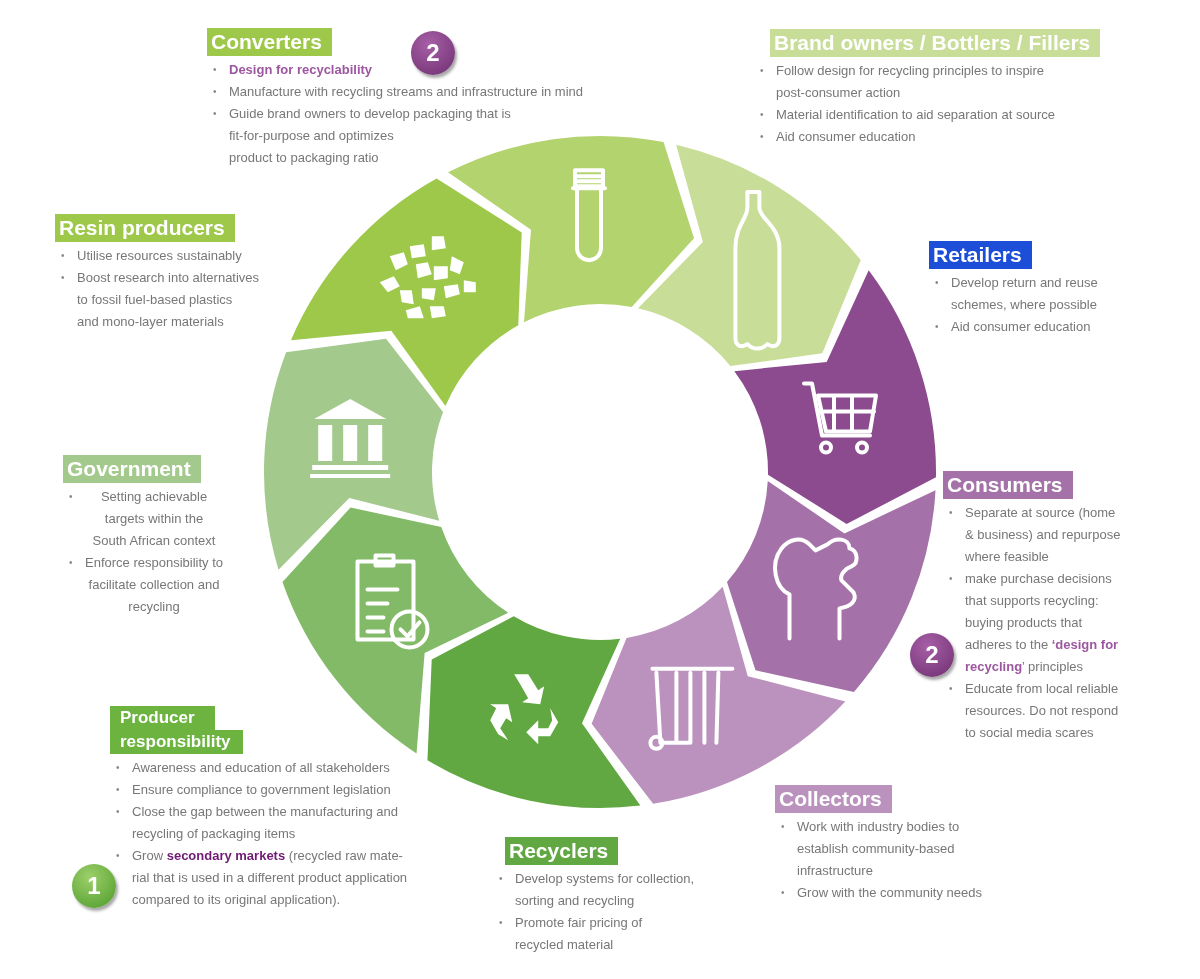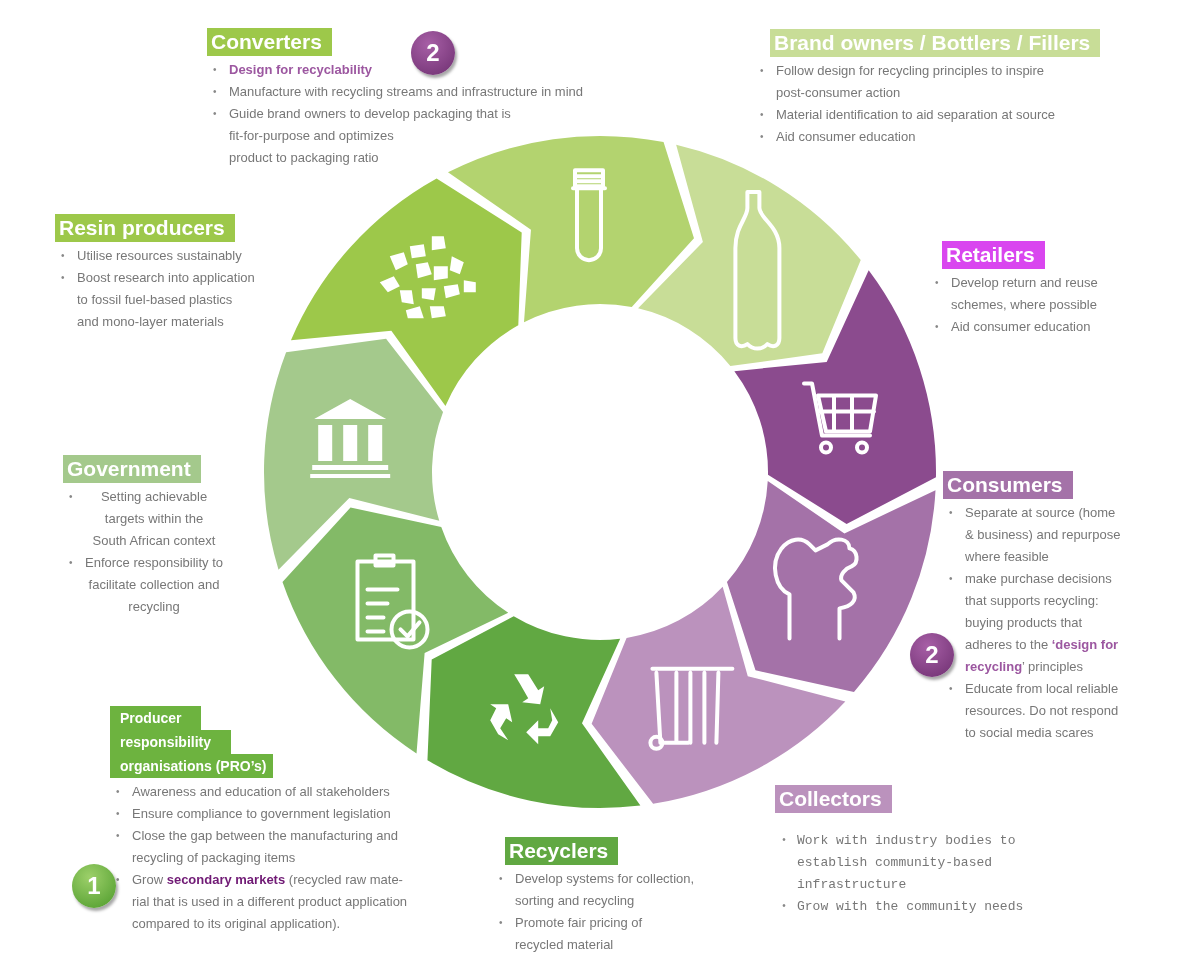--- a/index.html
+++ b/index.html
@@ -13,21 +13,21 @@
   li { position:relative; padding-left:22px; font-size:13px; line-height:22px; color:#777; }
   li::before { content:"\2022"; position:absolute; left:6px; top:0; font-size:10px; color:#888; }
   .hl-purple { color:#9c57a0; font-weight:bold; }
   .hl-green { color:#701a75; font-weight:bold; }
   .badge { position:absolute; width:44px; height:44px; border-radius:50%;
            color:#fff; font-weight:bold; font-size:24px; text-align:center; line-height:44px;
            box-shadow: 2px 3px 3px rgba(0,0,0,0.35); }
   .badge.purple { background: radial-gradient(circle at 40% 30%, #a75fa6, #6e2f70); }
   .badge.green { background: radial-gradient(circle at 40% 30%, #9dd06a, #4c9a2a); }
   .pro-title span { display:inline-block; background:#6db33f; color:#fff; font-weight:bold;
-                    font-size:14px; line-height:24px; padding:0 10px; }
+                    font-size:17px; line-height:24px; padding:0 10px; }
 </style>
 </head>
 <body>
 
 <svg class="wheel" viewBox="0 0 1200 979" xmlns="http://www.w3.org/2000/svg">
   <g id="segs">
       <path d="M447.981937671241,172.35603005264807 A336,336 0 0 1 663.5360688446035,142.06187253399492 L693.9929212091039,238.18526401747218 L631.7680344223018,307.03093626699746 A168,168 0 0 0 523.9909688356205,322.17801502632403 L530.962276889507,229.64118999359874 Z" fill="#b3d36f"></path>
       <path d="M676.1548392987834,144.7440749942387 A336,336 0 0 1 860.7515927743596,260.09292870308786 L822.2959702364523,353.3050059327087 L730.3757963871798,366.04646435154393 A168,168 0 0 0 638.0774196493917,308.3720374971193 L702.899276016109,241.9657873372732 Z" fill="#c8dd97"></path>
       <path d="M868.6940452516624,270.258804290503 A336,336 0 0 1 935.958548513838,477.27765861677176 L846.5842642456482,523.9634547199506 L767.979274256919,474.6388293083859 A168,168 0 0 0 734.3470226258312,371.1294021452515 L826.6885602967054,361.92594933133904 Z" fill="#8b4b8e"></path>
       <path d="M935.5083212296072,490.17048116288447 A336,336 0 0 1 853.9667656403269,691.9929134090262 L755.4930405354687,670.307625534257 L726.9833828201635,581.9964567045131 A168,168 0 0 0 767.7541606148036,481.08524058144224 L844.4077478517562,533.3909829700776 Z" fill="#a472a8"></path>
@@ -103,58 +103,57 @@
 <div class="block" style="left:754px; top:29px;">
   <div class="title" style="background:#c8dd97;margin-left:16px;">Brand owners / Bottlers / Fillers</div>
   <ul style="margin-top:3px;">
     <li><span>Follow design for recycling principles to inspire</span><br><span>post-consumer action</span></li>
     <li>Material identification to aid separation at source</li>
     <li>Aid consumer education</li>
   </ul>
 </div>
 
 <div class="block" style="left:929px; top:241px;">
-  <div class="title" style="background:#d946ef;margin-left:13px;">Retailers</div>
+  <div class="title" style="background:#1d4ed8;">Retailers</div>
   <ul style="margin-top:3px;">
     <li><span>Develop return and reuse</span><br><span>schemes, where possible</span></li>
     <li>Aid consumer education</li>
   </ul>
 </div>
 
 <div class="block" style="left:943px; top:471px;">
   <div class="title" style="background:#a472a8;">Consumers</div>
   <ul style="margin-top:3px;">
     <li><span>Separate at source (home</span><br><span>&amp; business) and repurpose</span><br><span>where feasible</span></li>
     <li><span>make purchase decisions</span><br><span>that supports recycling:</span><br><span>buying products that</span><br><span>adheres to the </span><span class="hl-purple">‘design for</span><br><span class="hl-purple">recycling</span><span>’ principles</span></li>
     <li><span>Educate from local reliable</span><br><span>resources.  Do not respond</span><br><span>to social media scares</span></li>
   </ul>
 </div>
 <div class="badge purple" style="left:910px; top:633px;">2</div>
 
 <div class="block" style="left:775px; top:785px;">
   <div class="title" style="background:#bb92bd;">Collectors</div>
-  <ul style="margin-top:17px;font-family:Liberation Mono, monospace;">
+  <ul style="margin-top:3px;">
     <li><span>Work with industry bodies to</span><br><span>establish community-based</span><br><span>infrastructure</span></li>
     <li>Grow with the community needs</li>
   </ul>
 </div>
 
 <div class="block" style="left:493px; top:837px;">
   <div class="title" style="background:#61a842;margin-left:12px;">Recyclers</div>
   <ul style="margin-top:3px;">
     <li><span>Develop systems for collection,</span><br><span>sorting and recycling</span></li>
     <li><span>Promote fair pricing of</span><br><span>recycled material</span></li>
   </ul>
 </div>
 
 <div class="block" style="left:110px; top:706px;">
   <div class="pro-title">
     <span style="padding-right:20px;">Producer</span><br>
-    <span style="padding-right:20px;">responsibility</span><br>
-    <span style="padding-right:6px;">organisations (PRO’s)</span>
+    <span style="padding-right:12px;">responsibility</span><br>
   </div>
   <ul style="margin-top:3px; margin-left:0px;">
     <li>Awareness and education of all stakeholders</li>
     <li>Ensure compliance to government legislation</li>
     <li><span>Close the gap between the manufacturing and</span><br><span>recycling of packaging items</span></li>
     <li><span>Grow </span><span class="hl-green">secondary markets</span><span> (recycled raw mate-</span><br><span>rial that is used in a different product application</span><br><span>compared to its original application).</span></li>
   </ul>
 </div>
 <div class="badge green" style="left:72px; top:864px;">1</div>
 
@@ -163,15 +162,15 @@
   <ul style="margin-top:3px;text-align:center;">
     <li><span>Setting achievable</span><br><span>targets within the</span><br><span>South African context</span></li>
     <li><span>Enforce responsibility to</span><br><span>facilitate collection and</span><br><span>recycling</span></li>
   </ul>
 </div>
 
 <div class="block" style="left:55px; top:214px;">
   <div class="title" style="background:#9dc84a;">Resin producers</div>
   <ul style="margin-top:3px;">
     <li>Utilise resources sustainably</li>
-    <li><span>Boost research into application</span><br><span>to fossil fuel-based plastics</span><br><span>and mono-layer materials</span></li>
+    <li><span>Boost research into alternatives</span><br><span>to fossil fuel-based plastics</span><br><span>and mono-layer materials</span></li>
   </ul>
 </div>
 
 </body></html>

